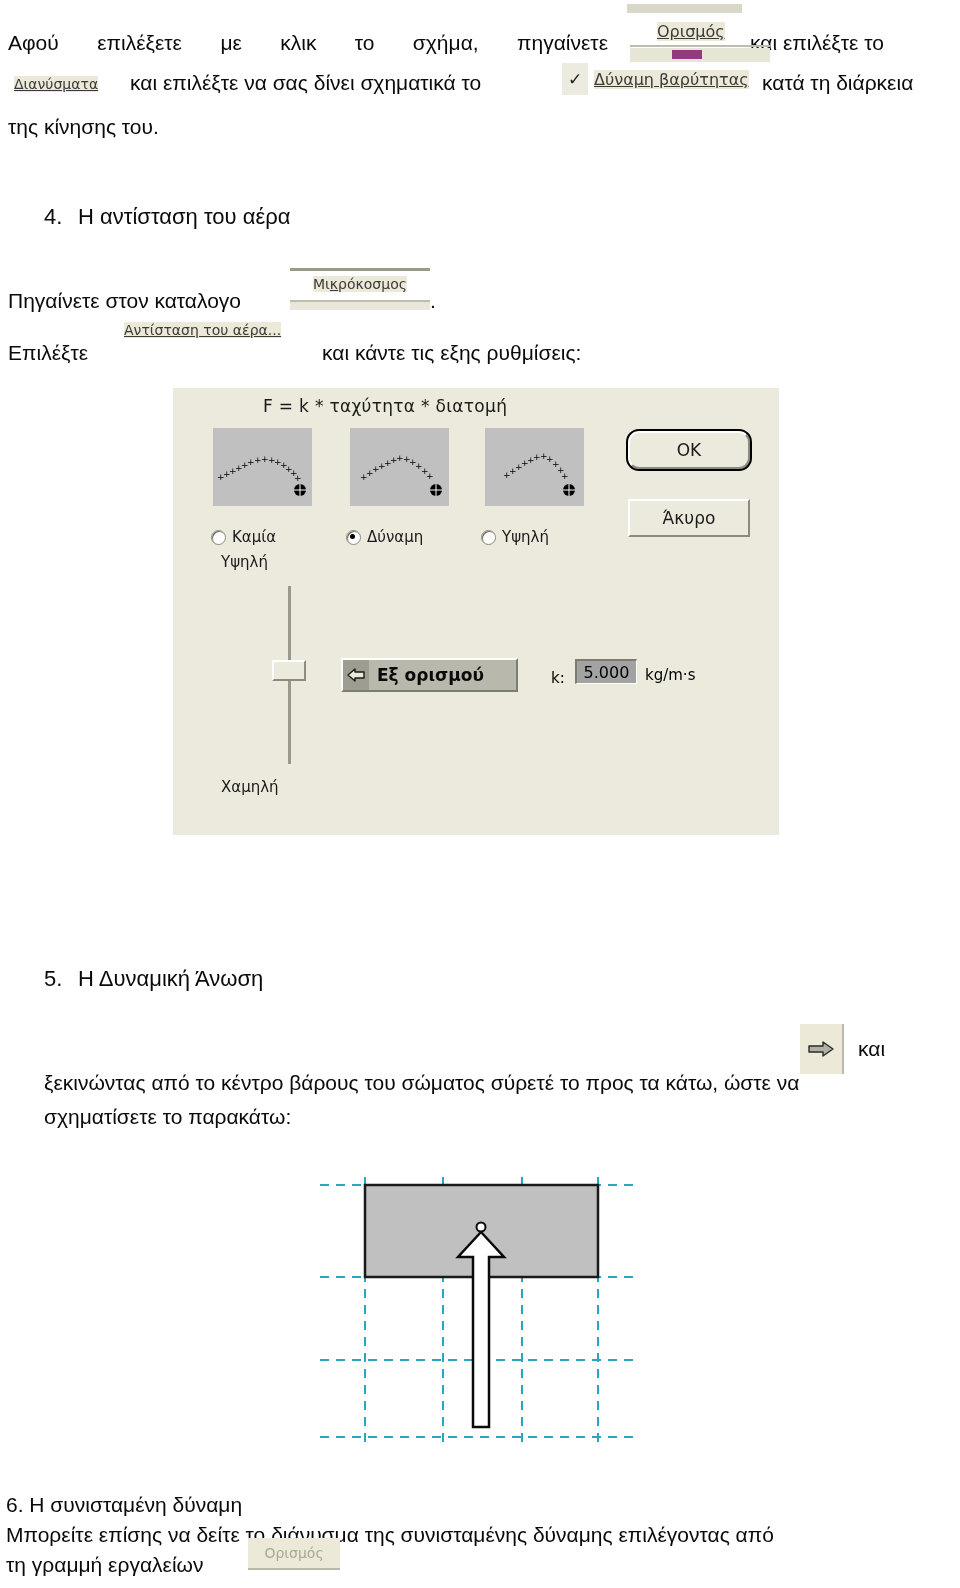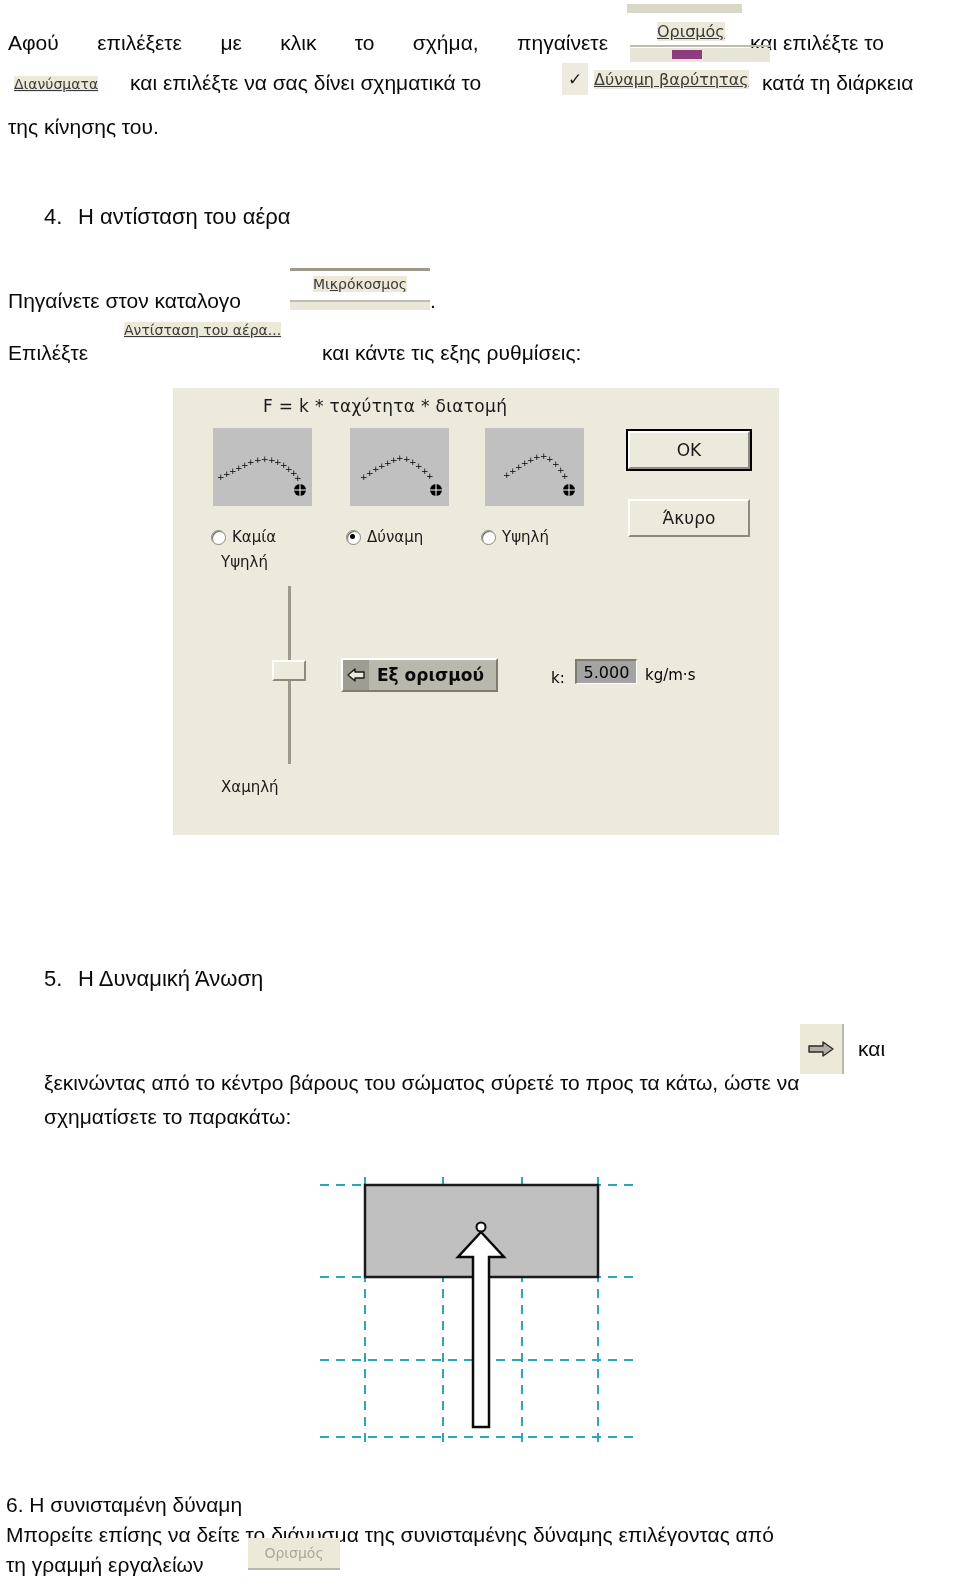--- a/index.html
+++ b/index.html
@@ -131,21 +131,21 @@
     color: #1a1a1a;
     display: flex;
     align-items: center;
     justify-content: center;
     box-sizing: border-box;
     border-top: 2px solid #ffffff;
     border-left: 2px solid #ffffff;
     border-right: 2px solid #8c8c7e;
     border-bottom: 2px solid #8c8c7e;
   }
-  #btn-ok { top: 43px; outline: 2px solid #000000; }
+  #btn-ok { top: 43px; outline: 2px solid #000000; border-radius: 11px; }
   #btn-cancel { top: 111px; }
 
   
   .slider-label {
     position: absolute;
     left: 48px;
     font-family: "DejaVu Sans", sans-serif;
     font-size: 15px;
     color: #1a1a1a;
   }
@@ -173,21 +173,21 @@
     border-bottom: 2px solid #8c8c7e;
   }
   #btn-default {
     position: absolute;
     left: 168px;
     top: 270px;
     height: 34px;
     background: #B8B8AC;
     display: flex;
     align-items: center;
-    padding-right: 12px;
+    padding-right: 32px;
     box-sizing: border-box;
     border-top: 2px solid #ffffff;
     border-left: 2px solid #ffffff;
     border-right: 2px solid #7d7d70;
     border-bottom: 2px solid #7d7d70;
   }
   #btn-default .ico {
     width: 26px;
     height: 30px;
     background: #9d9d92;

